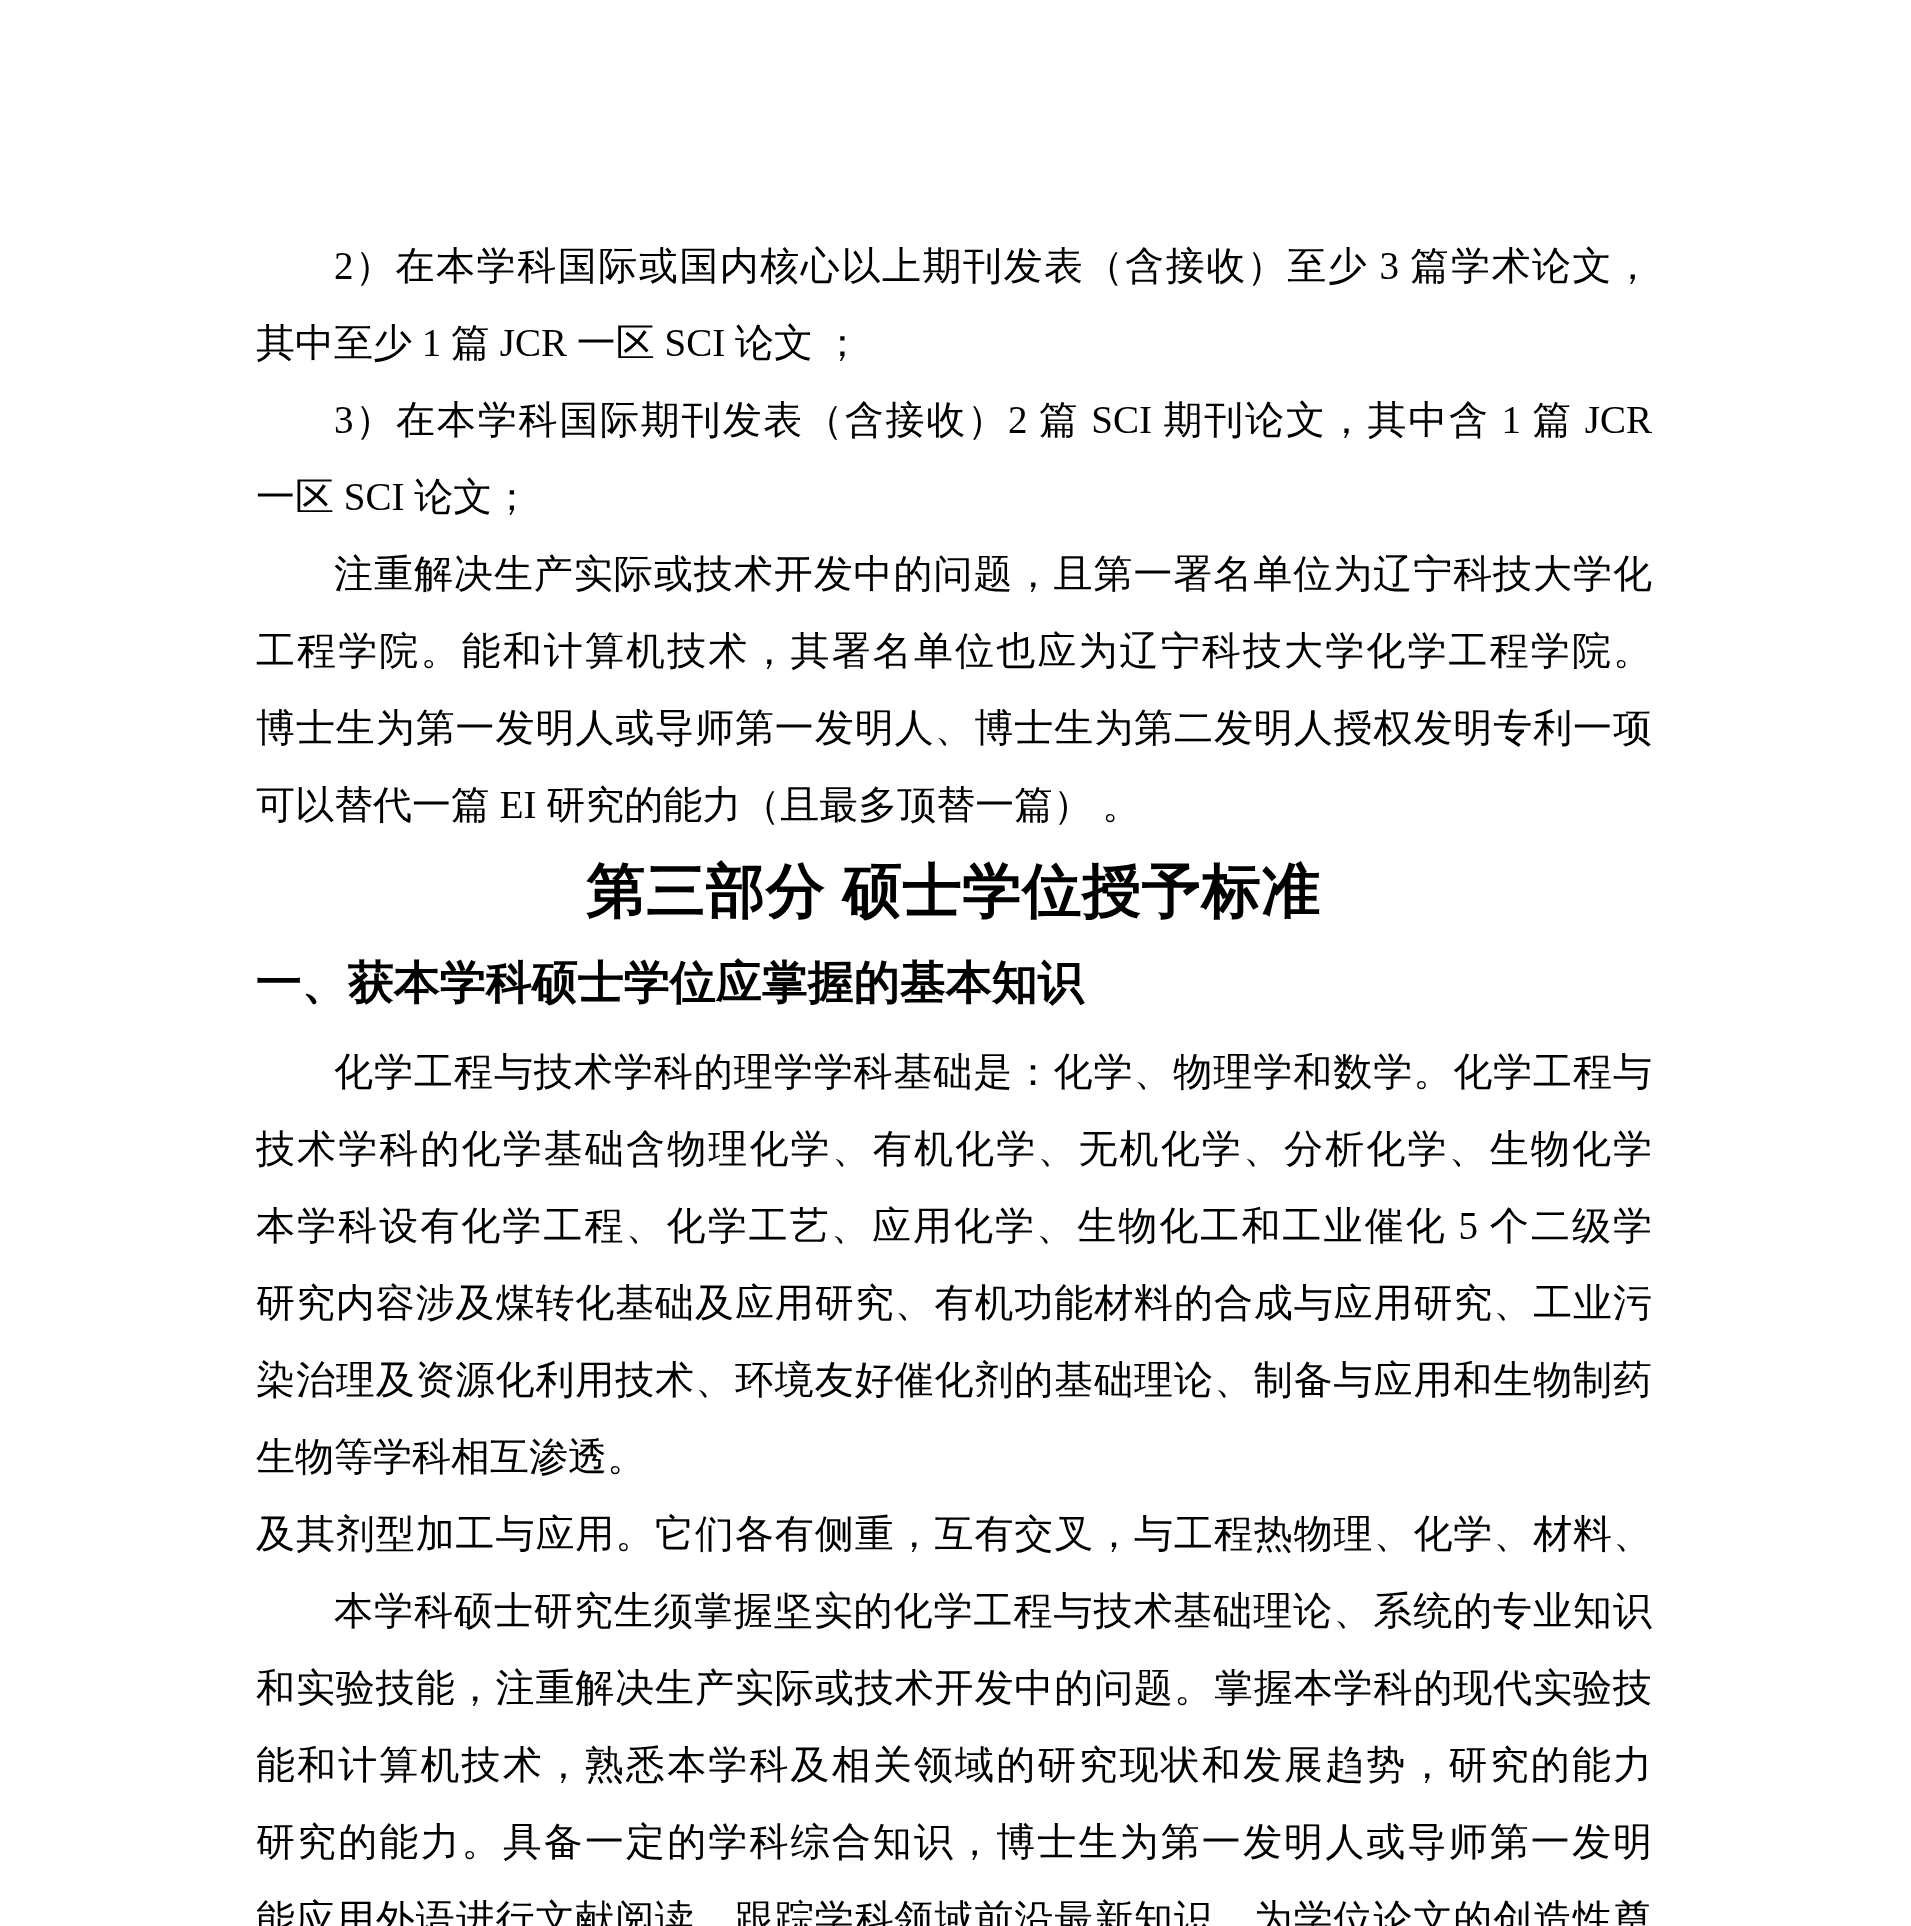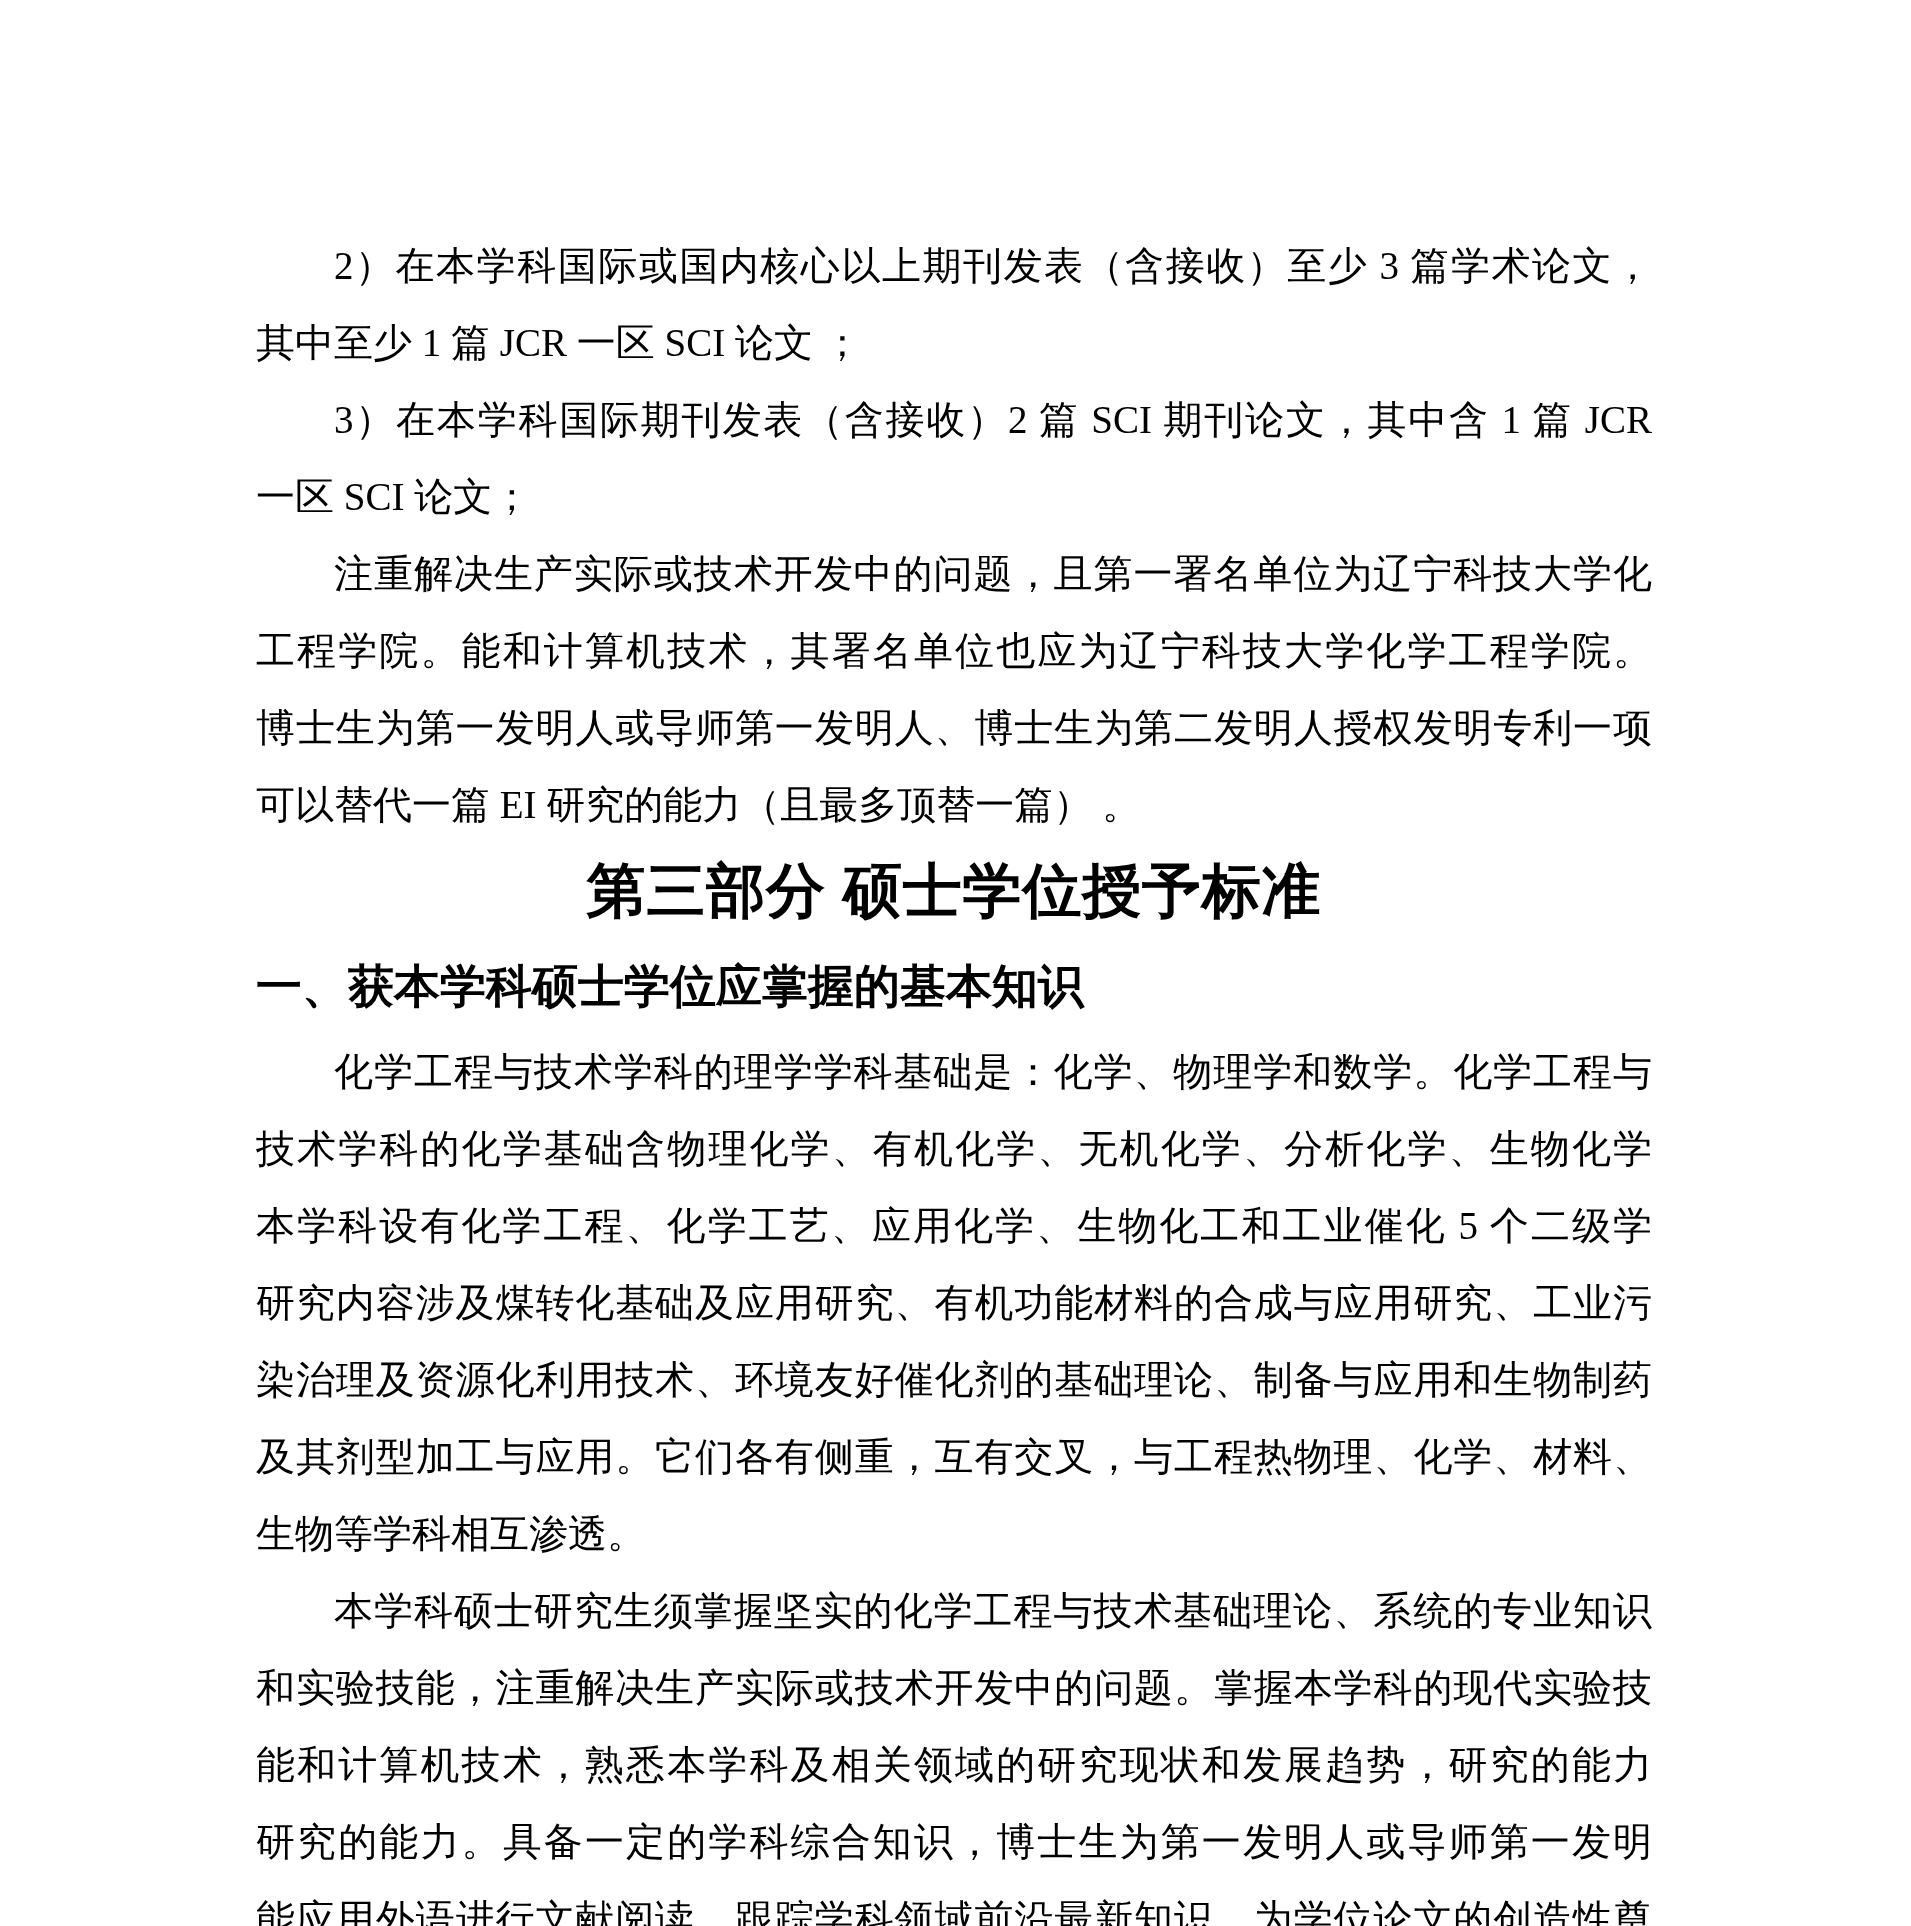--- a/index.html
+++ b/index.html
@@ -34,21 +34,21 @@
   .part-heading {
     font-family: "Liberation Sans", "DejaVu Sans", sans-serif;
     font-weight: 700;
     font-size: 59px;
     height: 96px;
     line-height: 96px;
     text-align: center;
     letter-spacing: 0.8px;
   }
   .section-heading {
-    font-family: Liberation Sans, sans-serif;
+    font-family: Liberation Mono, monospace;
     font-weight: 700;
     font-size: 46px;
     height: 94px;
     line-height: 94px;
     text-align: left;
   }
 </style>
 </head>
 <body>
 
@@ -68,22 +68,22 @@
       <div class="line">可以替代一篇 EI 研究的能力（且最多顶替一篇） 。</div>
     </div>
     <div class="part-heading">第三部分 硕士学位授予标准</div>
     <div class="section-heading">一、获本学科硕士学位应掌握的基本知识</div>
     <div class="para">
       <div class="line indent fill">化学工程与技术学科的理学学科基础是：化学、物理学和数学。化学工程与</div>
       <div class="line fill">技术学科的化学基础含物理化学、有机化学、无机化学、分析化学、生物化学等。</div>
       <div class="line fill">本学科设有化学工程、化学工艺、应用化学、生物化工和工业催化 5 个二级学科。</div>
       <div class="line fill">研究内容涉及煤转化基础及应用研究、有机功能材料的合成与应用研究、工业污</div>
       <div class="line fill">染治理及资源化利用技术、环境友好催化剂的基础理论、制备与应用和生物制药</div>
+      <div class="line">生物等学科相互渗透。</div>
       <div class="line fill">及其剂型加工与应用。它们各有侧重，互有交叉，与工程热物理、化学、材料、</div>
-      <div class="line">生物等学科相互渗透。</div>
     </div>
     <div class="para">
       <div class="line indent fill">本学科硕士研究生须掌握坚实的化学工程与技术基础理论、系统的专业知识</div>
       <div class="line fill">和实验技能，注重解决生产实际或技术开发中的问题。掌握本学科的现代实验技</div>
       <div class="line fill">能和计算机技术，熟悉本学科及相关领域的研究现状和发展趋势，研究的能力</div>
       <div class="line fill">研究的能力。具备一定的学科综合知识，博士生为第一发明人或导师第一发明人，</div>
       <div class="line fill">能应用外语进行文献阅读，跟踪学科领域前沿最新知识，为学位论文的创造性奠</div>
     </div>
   </div>
 

